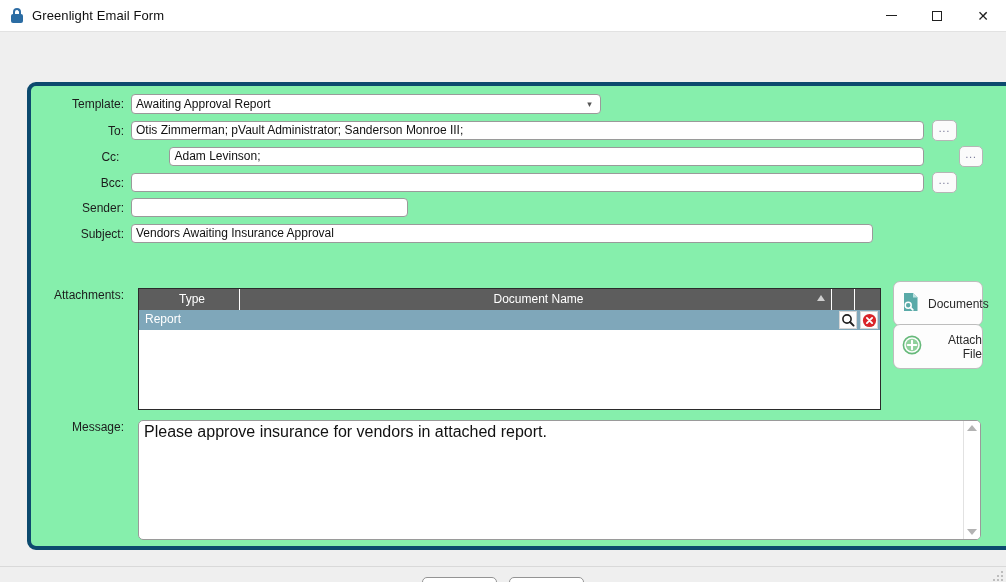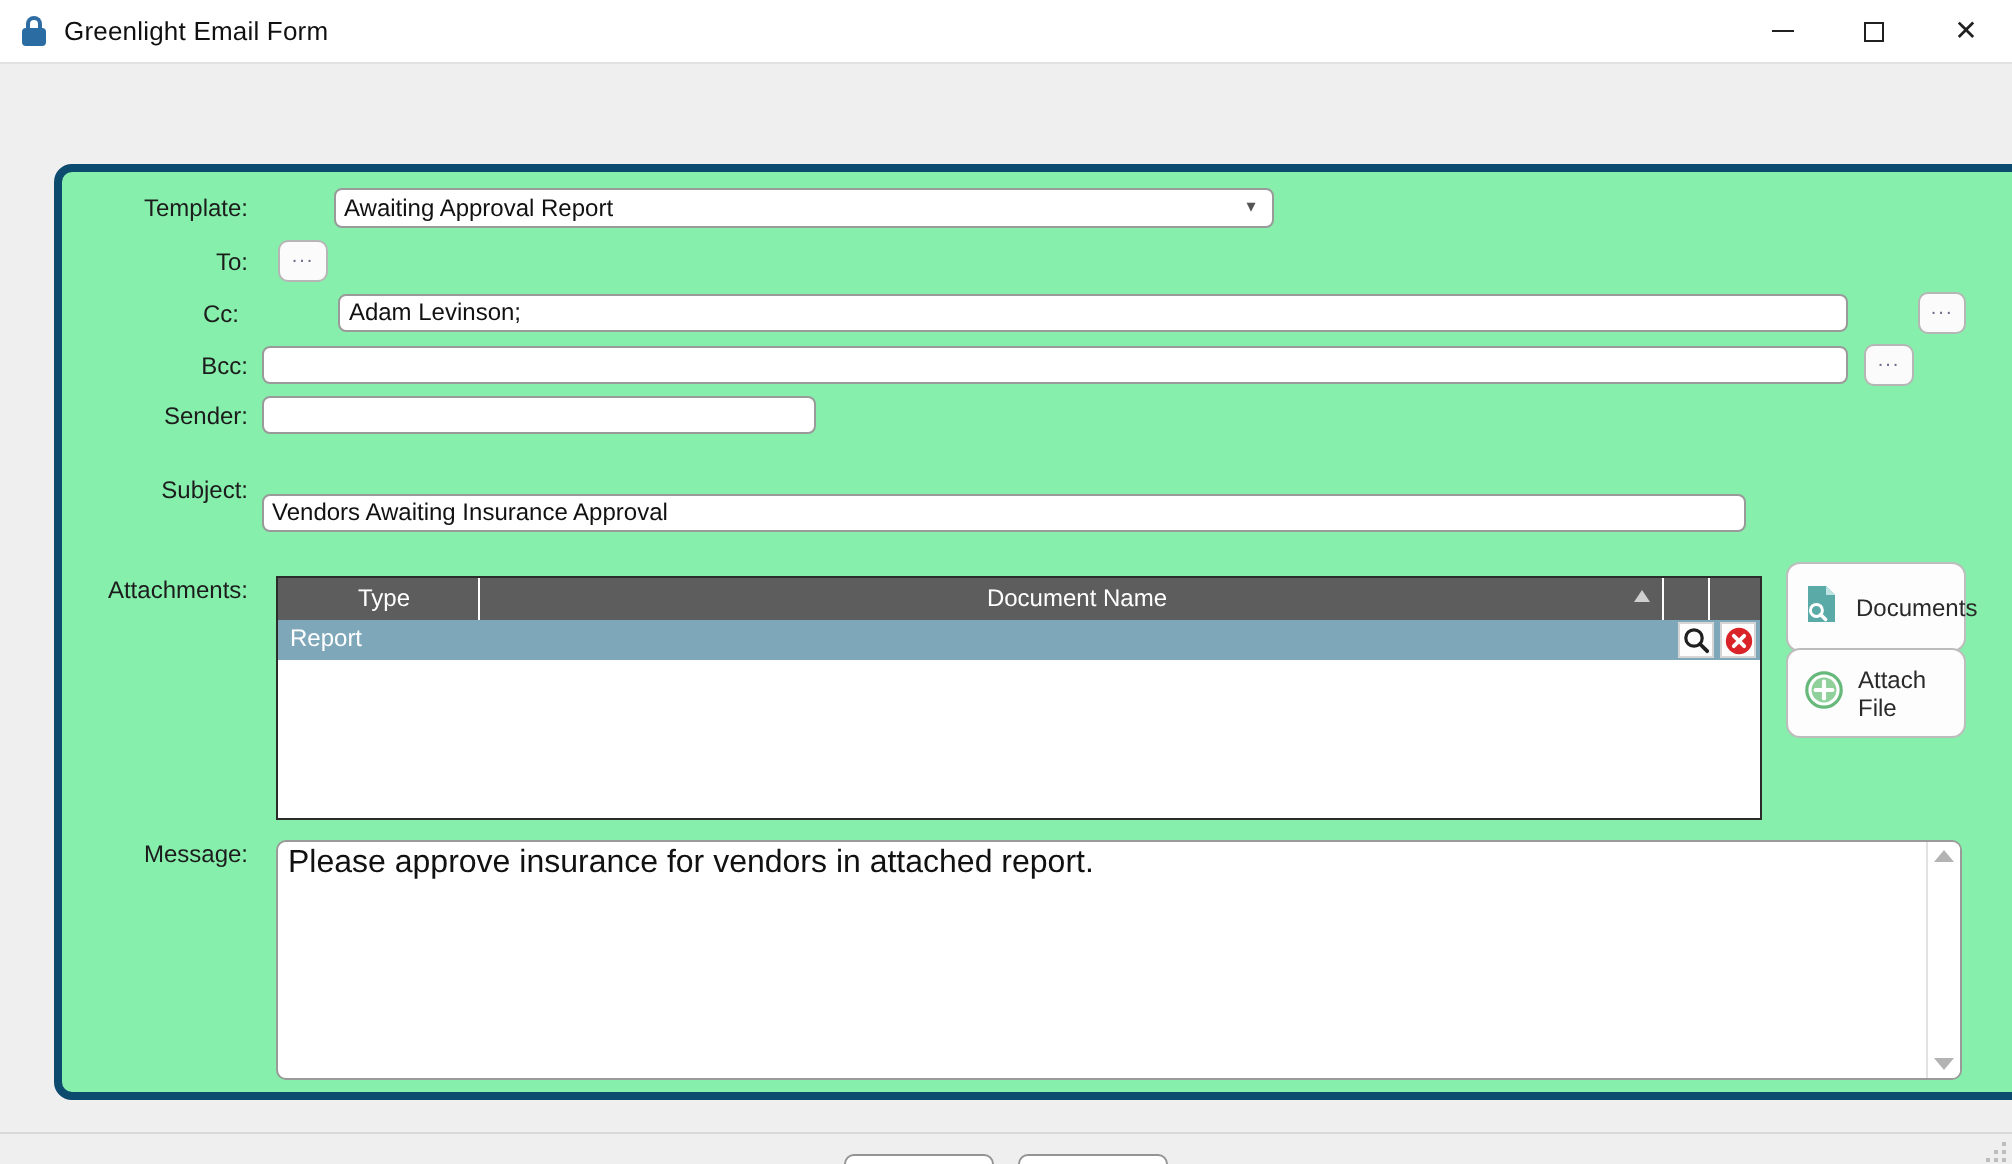--- a/index.html
+++ b/index.html
@@ -139,21 +139,20 @@
     outline: none;
     white-space: nowrap;
     overflow: hidden;
   }
 
   .combo {
     position: relative;
     width: 470px;
     height: 20px;
     line-height: 18px;
-    margin-left: 36px;
   }
   .combo .arrow {
     position: absolute;
     right: 6px;
     top: 5px;
     width: 9px;
     height: 9px;
     color: #555;
     font-size: 9px;
     line-height: 9px;
@@ -264,20 +263,21 @@
     background: #fdfdfd;
     border: 1px solid #bdbdbd;
     border-radius: 7px;
     box-sizing: border-box;
     display: flex;
     align-items: center;
     gap: 7px;
     padding-left: 8px;
     font-size: 12px;
     color: #2a2a2a;
+    text-align: right;
   }
 
   
   .msgbox {
     position: absolute;
     left: 107px;
     top: 334px;
     width: 843px;
     height: 120px;
     background: #ffffff;
@@ -392,20 +392,23 @@
     <div class="row" style="left:0; top:8px; width:952px;">
       <div class="lbl">Template:</div>
       <div class="fld combo">
         <span>Awaiting Approval Report</span>
         <span class="arrow">▾</span>
       </div>
     </div>
 
     <div class="row" style="left:0; top:34px; width:952px;">
       <div class="lbl">To:</div>
+      <div class="fld" style="width:793px;">
+        <span>Otis Zimmerman; pVault Administrator; Sanderson Monroe III;</span>
+      </div>
       <div class="dots-btn">...</div>
     </div>
 
     <div class="row" style="left:0; top:60px; width:952px;gap:27px;">
       <div class="lbl">Cc:</div>
       <div class="fld" style="width:793px;margin-left:16px;">
         <span>Adam Levinson;</span>
       </div>
       <div class="dots-btn">...</div>
     </div>
@@ -420,21 +423,21 @@
 
     <div class="row" style="left:0; top:112px; width:952px;">
       <div class="lbl">Sender:</div>
       <div class="fld" style="width:277px;">
         <span></span>
       </div>
     </div>
 
     <div class="row" style="left:0; top:138px; width:952px;">
       <div class="lbl">Subject:</div>
-      <div class="fld" style="width:742px;margin-top:23px;">
+      <div class="fld" style="width:742px;">
         <span>Vendors Awaiting Insurance Approval</span>
       </div>
     </div>
 
     <div class="row" style="left:0; top:202px; width:110px;">
       <div class="lbl">Attachments:</div>
     </div>
 
     <div class="grid">
       <div class="grid-head">

